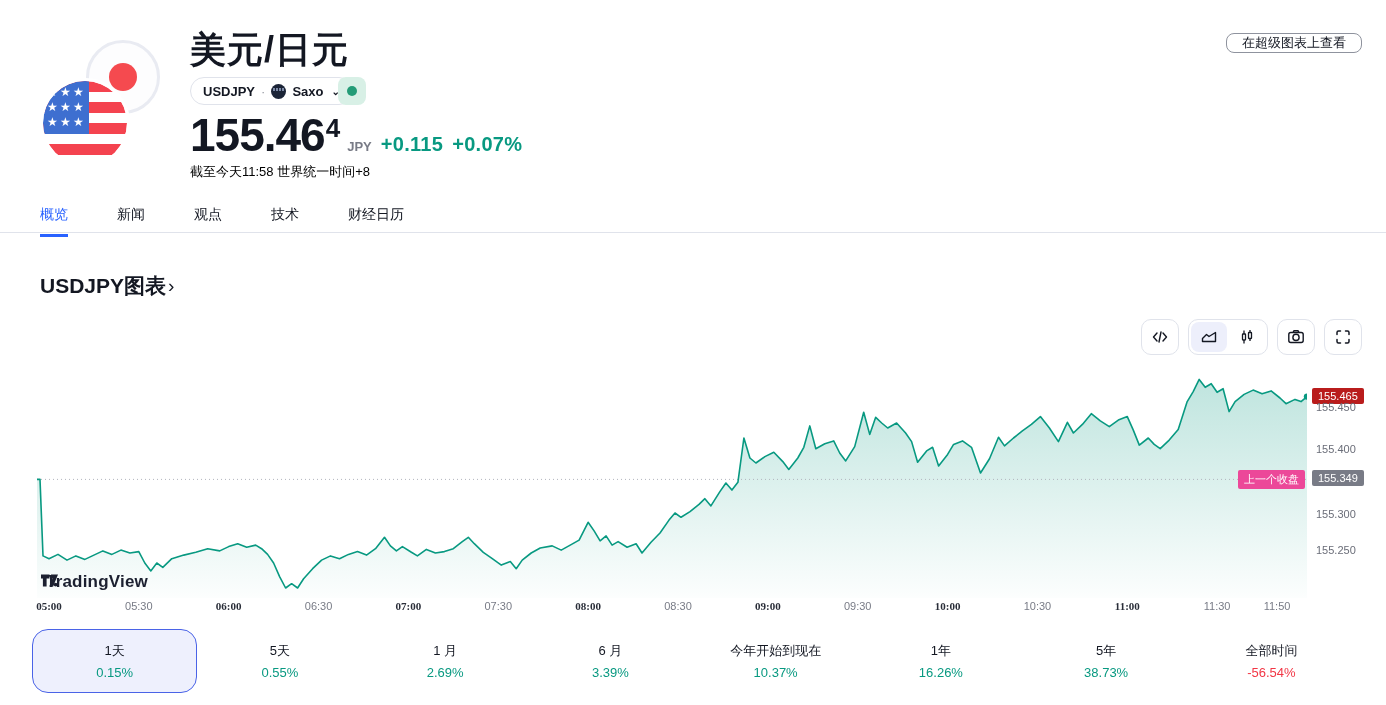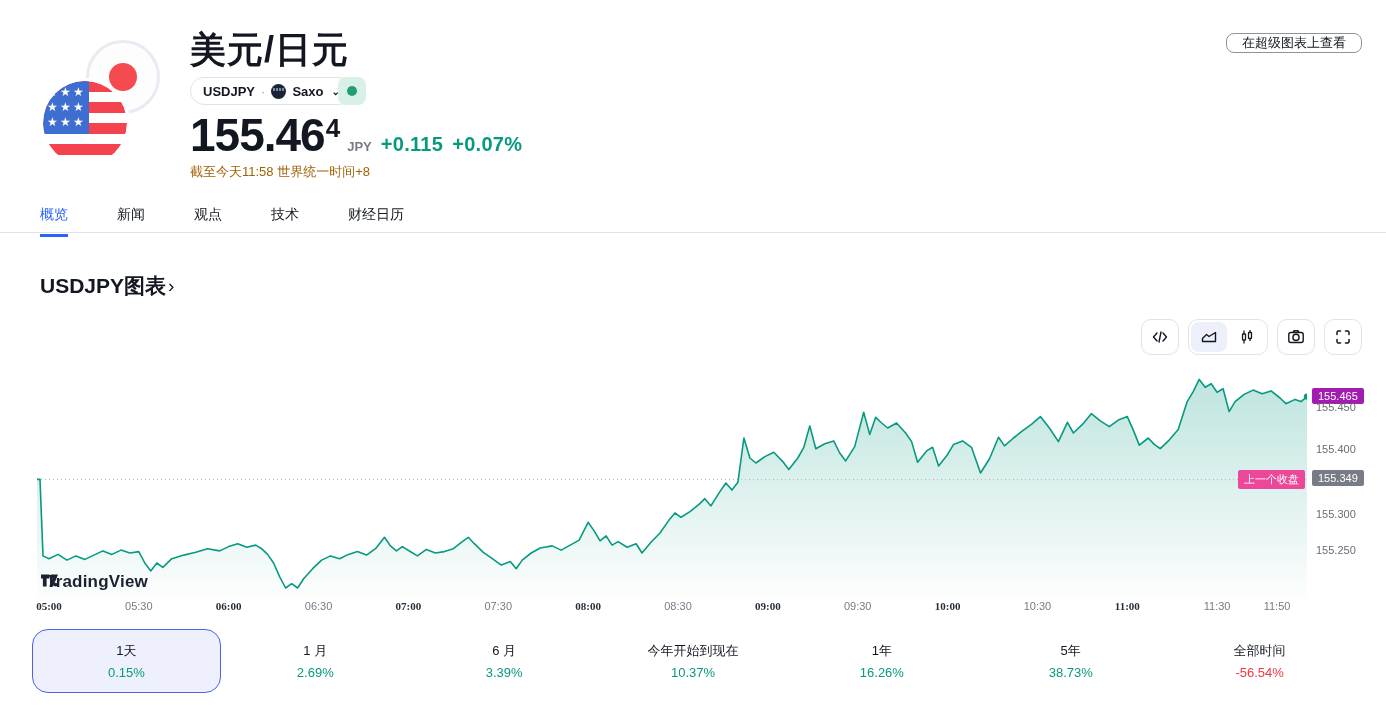--- a/index.html
+++ b/index.html
@@ -31,21 +31,21 @@
     background: repeating-linear-gradient(90deg,#7c89a6 0 2px,#1b2437 2px 3px); }
   .chev { font-size: 10px; color: #131722; margin-left: 2px; }
   .market-status { left: 338px; top: 77px; width: 28px; height: 28px; border-radius: 8px;
     background: #d8f0e6; display:flex; align-items:center; justify-content:center; }
   .market-status .dot { width: 10px; height: 10px; border-radius: 50%; background: #249c77; }
   .price-row { left: 190px; top: 108px; display: flex; align-items: baseline; }
   .price-big { font-size: 46px; font-weight: 700; letter-spacing: -1px; }
   .price-sup { font-size: 26px; font-weight: 700; position: relative; top: -14px; margin-left:1px; }
   .price-ccy { font-size: 13px; font-weight: 700; color: #787b86; margin-left: 7px; }
   .price-chg { font-size: 20px; font-weight: 600; color: #089981; margin-left: 9px; letter-spacing:.3px; }
-  .as-of { left: 190px; top: 163px; font-size: 13px; color: #a16207; }
+  .as-of { left: 190px; top: 163px; font-size: 13px; color: #000000; }
   .super-btn { top: 33px; right: 24px; height: 20px; padding: 0 15px; display:flex; align-items:center;
     border: 1px solid #8f939e; border-radius: 8px; font-size: 13px; font-weight: 500;
     background: #fff; cursor: pointer; color:#131722; }
 
   
   .tabs { left: 40px; top: 206px; display: flex; gap: 49px; }
   .tab { font-size: 14px; padding-bottom: 10px; cursor: pointer; color: #131722; }
   .tab.active { color: #2962ff; border-bottom: 3px solid #2962ff; font-weight: 500; }
   .tabs-divider { left: 0; top: 232px; width: 1386px; height: 1px; background: #e0e3eb; }
 
@@ -65,21 +65,21 @@
   .tb-seg.selected { background: #edeffb; }
   .tb-btn svg, .tb-seg svg { display:block; }
 
   
   .plot { left: 37px; top: 368px; width: 1270px; height: 230px; cursor: crosshair; }
   .plot svg { position:absolute; left:0; top:0; }
   .y-axis { left: 1307px; top: 368px; width: 79px; height: 230px; font-size: 11px; color: #6a6d78; }
   .y-tick { position: absolute; left: 9px; white-space: nowrap; }
   .badge { position:absolute; color: #fff; font-size: 11px; font-weight: 500; padding: 2px 6px;
     border-radius: 2px; white-space: nowrap; }
-  .badge.green { background: #a21caf; left: 5px; }
+  .badge.green { background: #b91c1c; left: 5px; }
   .badge.gray { background: #787b86; left: 5px; }
   .prev-label { position: absolute; right: 2px; background: #ec4899; color: #fff;
     font-size: 11px; padding: 2px 6px; border-radius: 2px; white-space: nowrap; }
   .x-axis { left: 37px; top: 598px; width: 1270px; height: 20px; }
   .x-tick { position: absolute; top: 2px; width: 60px; margin-left: -30px; text-align: center;
     font-size: 11px; color: #787b86; }
   .x-tick.major { color: #2a2e39; font-weight: 600; font-family: Liberation Serif, serif; }
   .tv-logo { position: absolute; left: 3px; bottom: 6px; display: flex; align-items: center;
     gap: 6px; cursor: pointer; }
   .tv-logo .tv-text { font-size: 17px; font-weight: 700; color: #1c2030; letter-spacing:.2px; }
@@ -278,20 +278,24 @@
     <div class="x-tick" style="left: 1180.14px;">11:30</div>
     <div class="x-tick" style="left: 1240.05px;">11:50</div>
   </div>
 
 <div class="abs ranges">
     <div class="range-item selected">
       <div class="range-label">1天</div>
       <div class="range-value up">0.15%</div>
     </div>
     <div class="range-item">
+      <div class="range-label">5天</div>
+      <div class="range-value up">0.55%</div>
+    </div>
+    <div class="range-item">
       <div class="range-label">1 月</div>
       <div class="range-value up">2.69%</div>
     </div>
     <div class="range-item">
       <div class="range-label">6 月</div>
       <div class="range-value up">3.39%</div>
     </div>
     <div class="range-item">
       <div class="range-label">今年开始到现在</div>
       <div class="range-value up">10.37%</div>

